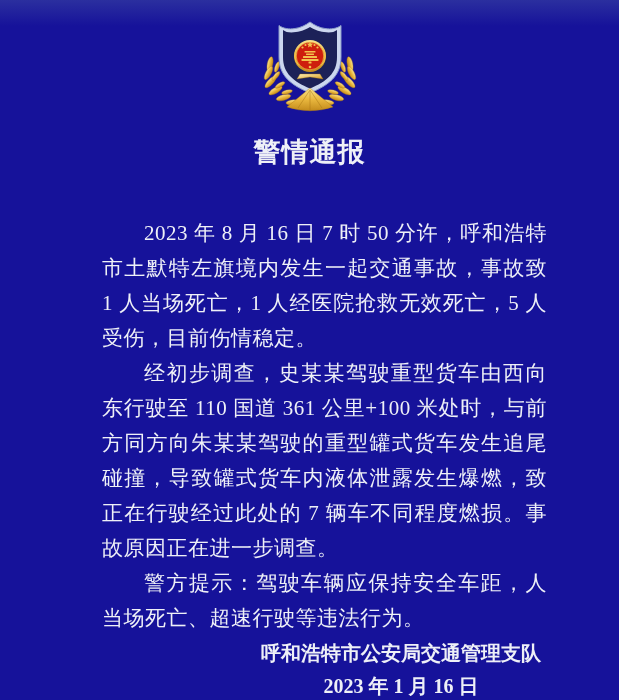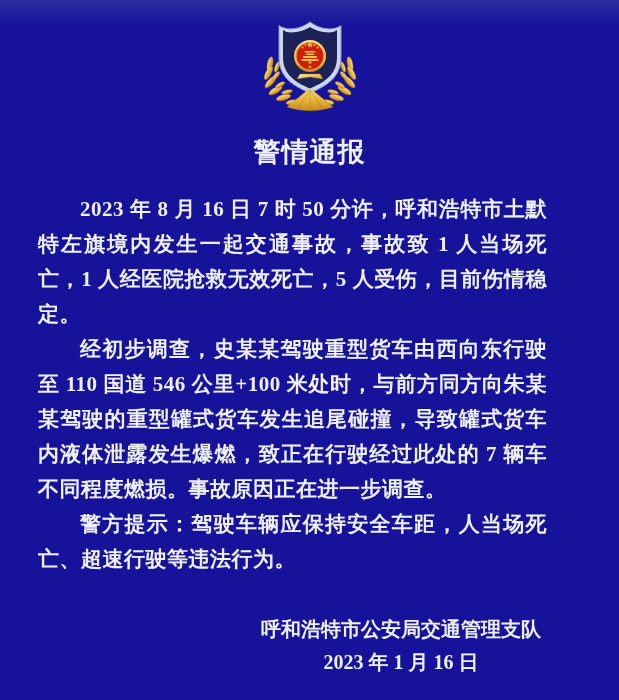--- a/index.html
+++ b/index.html
@@ -17,23 +17,23 @@
     color:var(--c-text);
   }
   .page{width:619px;height:592px;display:flex;flex-direction:column;align-items:center;}
   .badge{margin-top:15px;width:114px;height:100px;flex:0 0 auto;}
   .badge svg{width:100%;height:100%;display:block;}
   .title{
     margin-top:21px;font-size:27px;font-weight:700;letter-spacing:1px;
     color:var(--c-text);text-align:center;line-height:1.2;
   }
   .notice-body{
-    margin-top:24px;height:352px;width:100%;
-    padding:0 72px 0 38px;
-    font-size:21px;line-height:35px;font-weight:700;
+    margin-top:48px;height:352px;width:100%;
+    padding:0 72px 0 102px;
+    font-size:21px;line-height:35px;font-weight:400;
     text-align:justify;letter-spacing:0.5px;
   }
   .notice-body p{text-indent:2em;margin:0;}
   .signature{
     margin-top:73px;align-self:flex-end;margin-right:78px;
     width:max-content;text-align:center;
     font-size:20px;font-weight:600;line-height:24px;
   }
   .signature .issuer{display:block;}
   .signature .date{display:block;margin-top:9px;}
@@ -114,21 +114,21 @@
         <path d="M110,146 L64,184 Q110,199 156,184 Z" fill="url(#gg)" style="stroke:var(--c-gold-dark)" stroke-width="0.8"></path>
         <path d="M110,150 L86,186 M110,150 L134,186 M110,152 L110,192" style="stroke:var(--c-gold-dark)" stroke-width="1" fill="none"></path>
       </g>
     </svg>
   </div>
 
   <h1 class="title">警情通报</h1>
 
   <div class="notice-body">
     <p>2023 年 8 月 16 日 7 时 50 分许，呼和浩特市土默特左旗境内发生一起交通事故，事故致 1 人当场死亡，1 人经医院抢救无效死亡，5 人受伤，目前伤情稳定。</p>
-    <p>经初步调查，史某某驾驶重型货车由西向东行驶至 110 国道 546 公里+100 米处时，与前方同方向朱某某驾驶的重型罐式货车发生追尾碰撞，导致罐式货车内液体泄露发生爆燃，致正在行驶经过此处的 7 辆车不同程度燃损。事故原因正在进一步调查。</p>
+    <p>经初步调查，史某某驾驶重型货车由西向东行驶至 110 国道 361 公里+100 米处时，与前方同方向朱某某驾驶的重型罐式货车发生追尾碰撞，导致罐式货车内液体泄露发生爆燃，致正在行驶经过此处的 7 辆车不同程度燃损。事故原因正在进一步调查。</p>
     <p>警方提示：驾驶车辆应保持安全车距，人当场死亡、超速行驶等违法行为。</p>
   </div>
 
   <div class="signature">
     <span class="issuer">呼和浩特市公安局交通管理支队</span>
     <span class="date">2023 年 1 月 16 日</span>
   </div>
 
 </div>
 

